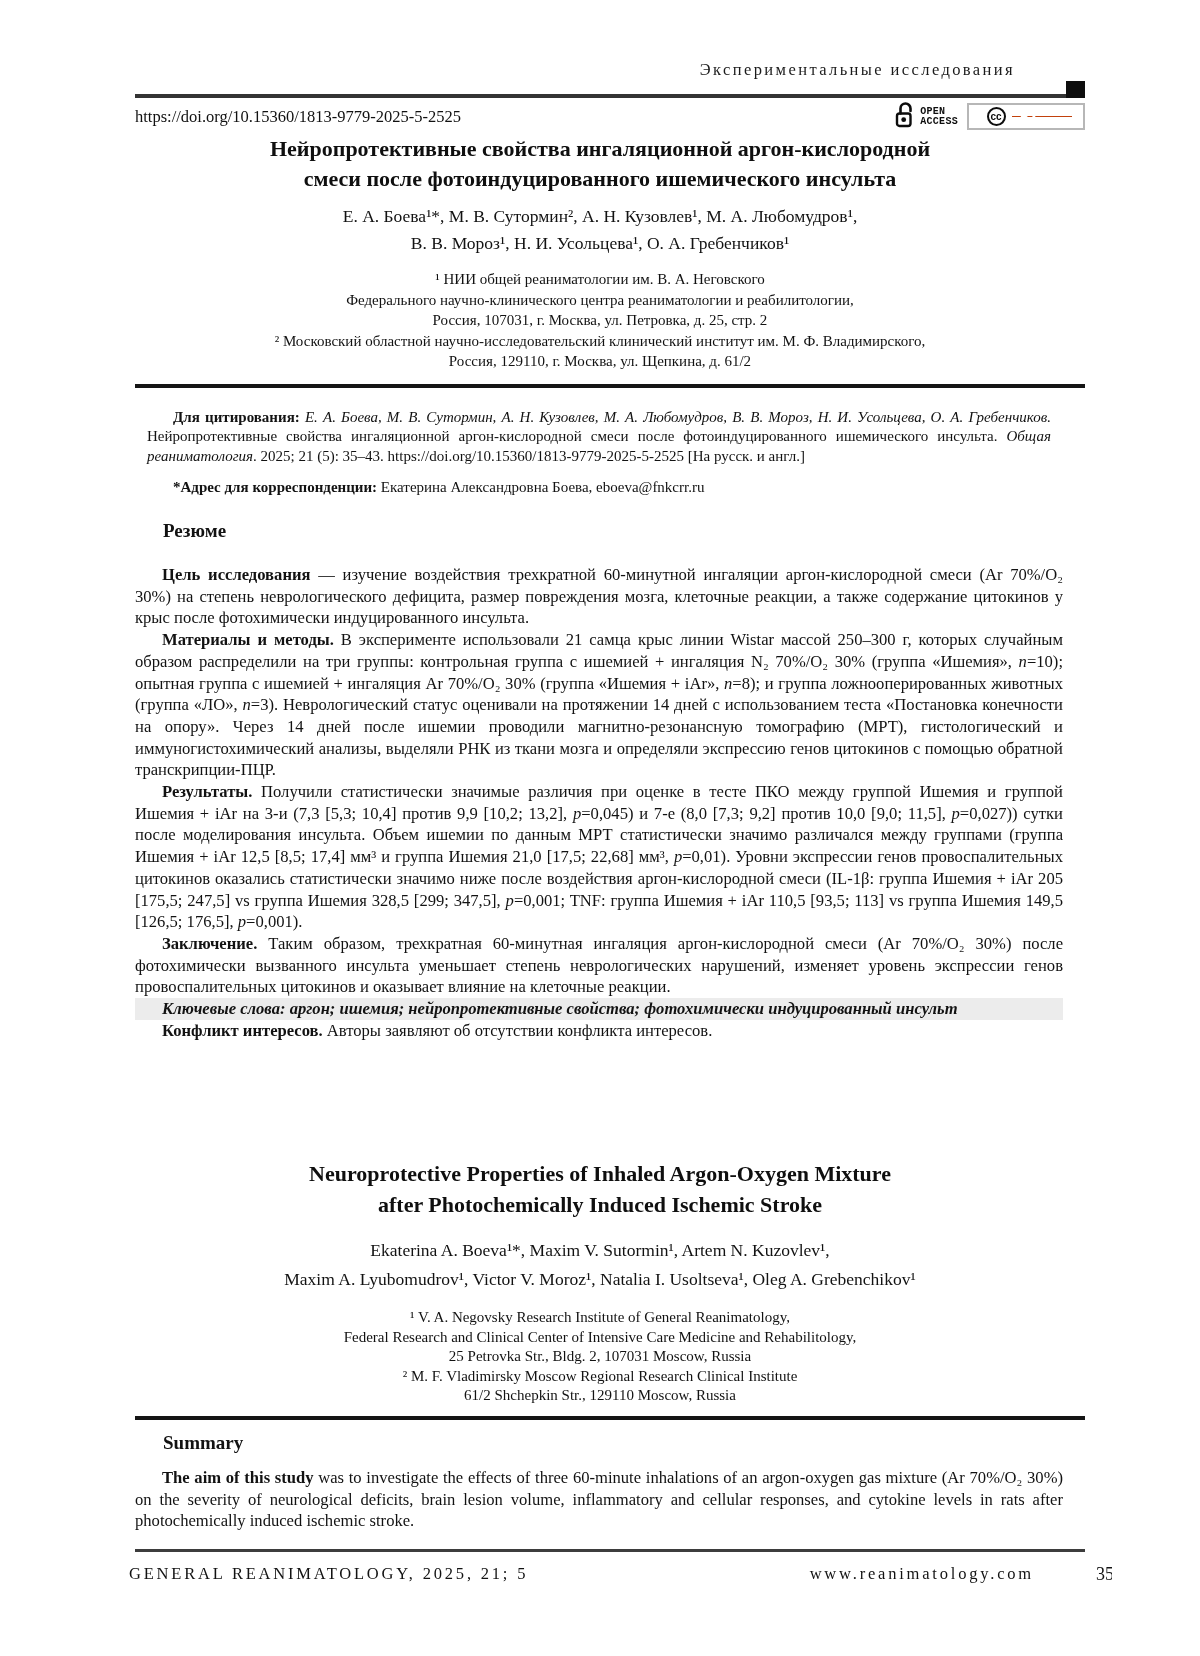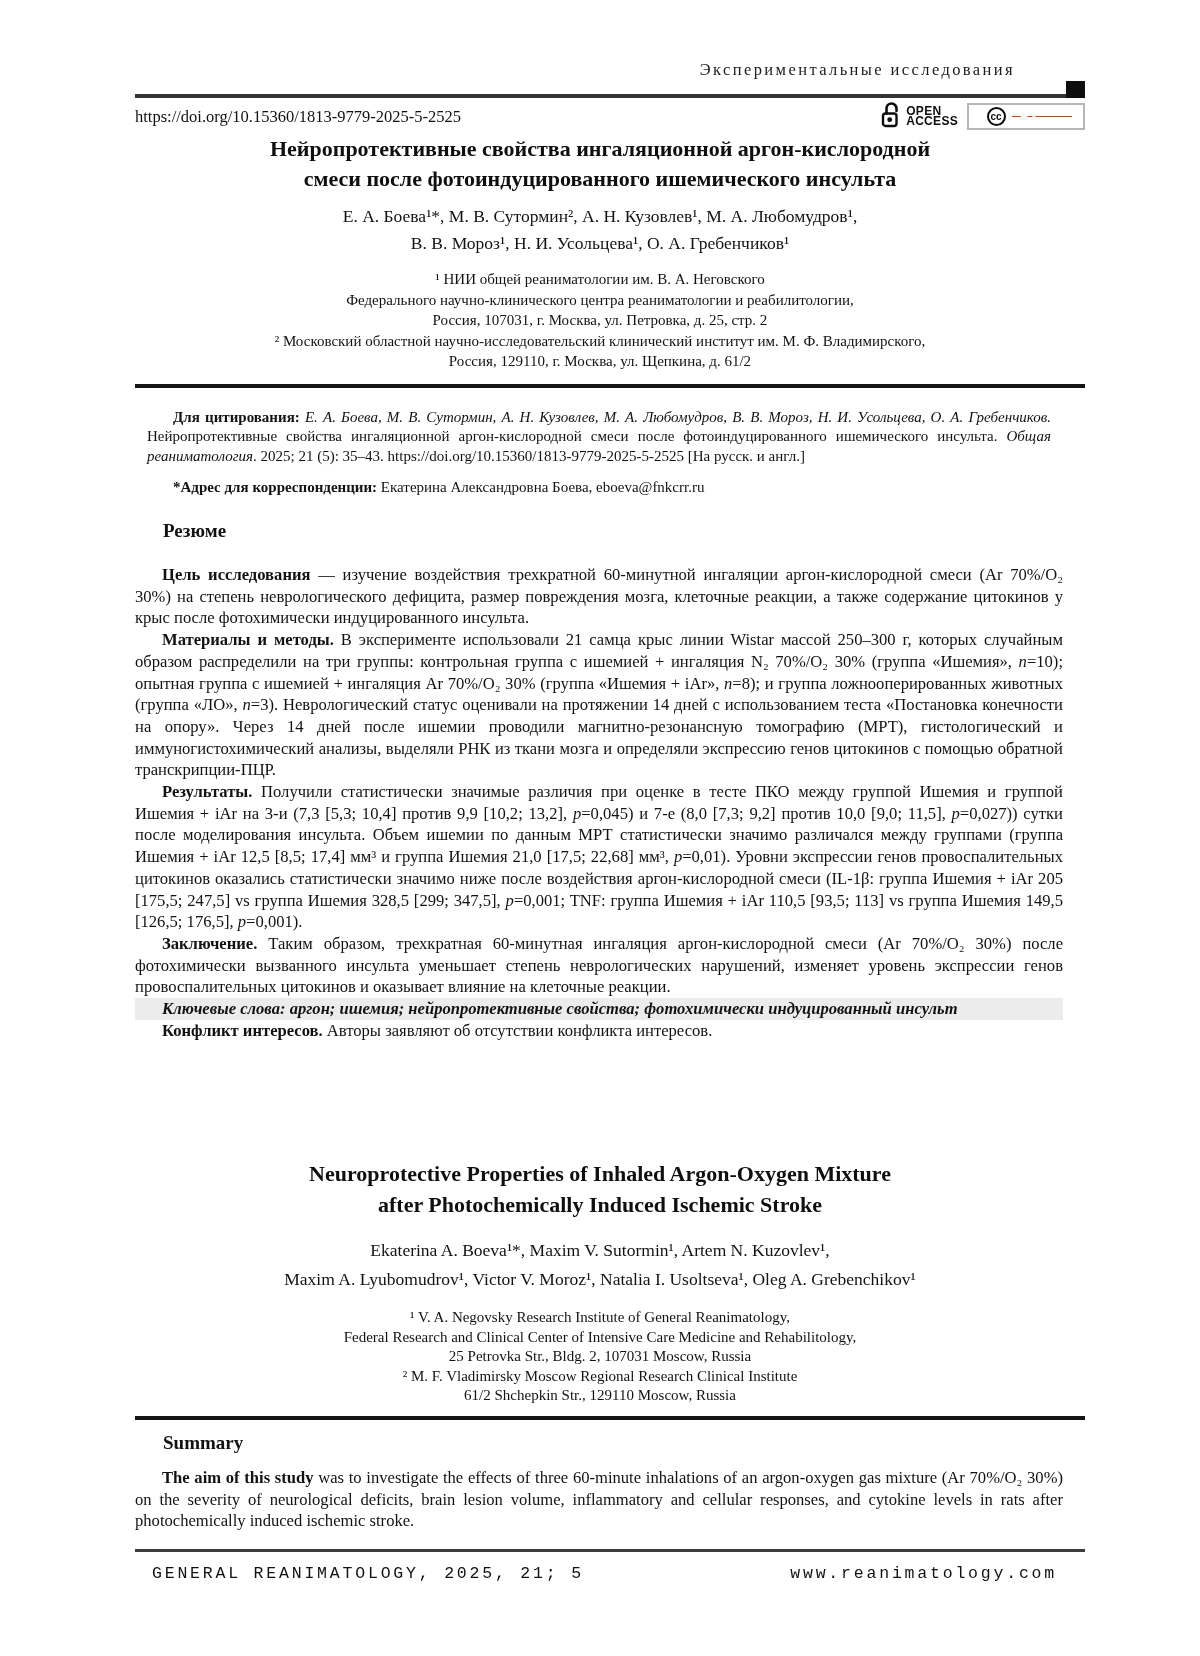--- a/index.html
+++ b/index.html
@@ -15,21 +15,21 @@
   .section-label{
     position:absolute;top:60px;left:135px;width:880px;
     text-align:right;font-size:16.5px;letter-spacing:2.4px;color:#1b1b1b;
   }
   .rule-top{position:absolute;top:94px;left:135px;width:950px;height:4px;background:#343434;}
   .rule-square{position:absolute;right:0;top:-13px;width:19px;height:17px;background:#0e0e0e;}
   .doi-row{position:absolute;top:103px;left:135px;width:950px;height:28px;}
   .doi-text{position:absolute;left:0;top:4px;font-size:16.5px;color:#111;}
   .badges{position:absolute;right:0;top:0;height:27px;display:flex;align-items:center;gap:9px;}
   .oa{display:flex;align-items:center;gap:4px;}
-  .oa-text{font-family:Liberation Sans, sans-serif;font-weight:700;font-size:12px;line-height:9.5px;letter-spacing:.3px;color:#0d0d0d;}
+  .oa-text{font-family:Liberation Mono, monospace;font-weight:700;font-size:10px;line-height:9.5px;letter-spacing:.3px;color:#0d0d0d;}
   .cc-badge{display:flex;align-items:stretch;width:118px;height:27px;border:2px solid #b7b7b7;box-sizing:border-box;background:#fff;padding:11px;}
   .cc-left{width:32px;display:flex;justify-content:center;align-items:center;}
   .cc-circle{width:19px;height:19px;border:2px solid #0d0d0d;border-radius:50%;box-sizing:border-box;
     font-family:"Liberation Sans","DejaVu Sans",sans-serif;font-weight:700;font-size:10px;line-height:15px;text-align:center;color:#0d0d0d;}
   .cc-right{flex:1;background:#c2410c;color:#ffffff;font-family:"Liberation Sans","DejaVu Sans",sans-serif;
     font-weight:700;font-size:13px;display:flex;align-items:center;padding-left:8px;box-sizing:border-box;}
   
   .ru-title{position:absolute;top:134px;left:135px;width:930px;text-align:center;
     font-weight:700;font-size:22px;line-height:30px;color:#0f0f0f;}
   .ru-authors{position:absolute;top:203px;left:135px;width:930px;text-align:center;
@@ -53,21 +53,21 @@
     font-size:17.5px;line-height:29px;}
   .en-affil{position:absolute;top:1308px;left:135px;width:930px;text-align:center;
     font-size:15px;line-height:19.5px;}
   .rule-mid2{position:absolute;top:1416px;left:135px;width:950px;height:4px;background:#151515;}
   .summary-heading{position:absolute;top:1432px;left:163px;font-weight:700;font-size:19px;}
   .summary-body{position:absolute;top:1467px;left:135px;width:928px;
     font-size:16.6px;line-height:21.7px;text-align:justify;}
   .summary-body p{margin:0;text-indent:27px;}
   
   .rule-footer{position:absolute;top:1549px;left:135px;width:950px;height:3px;background:#3d3d3d;}
-  .footer-row{position:absolute;top:1564px;left:152px;width:1000px;height:26px;font-size:16.5px;font-family:Liberation Mono, monospace;}
+  .footer-row{position:absolute;top:1564px;left:129px;width:1000px;height:26px;font-size:16.5px;}
   .footer-journal{position:absolute;left:0;top:0;letter-spacing:2.8px;}
   .footer-site{position:absolute;right:95px;top:0;letter-spacing:2.8px;}
   .footer-page{position:absolute;left:967px;top:0;font-size:18px;}
   
   .seg-b{font-weight:700;}
   .seg-i{font-style:italic;}
   .seg-bi{font-weight:700;font-style:italic;}
 </style>
 </head>
 <body>

